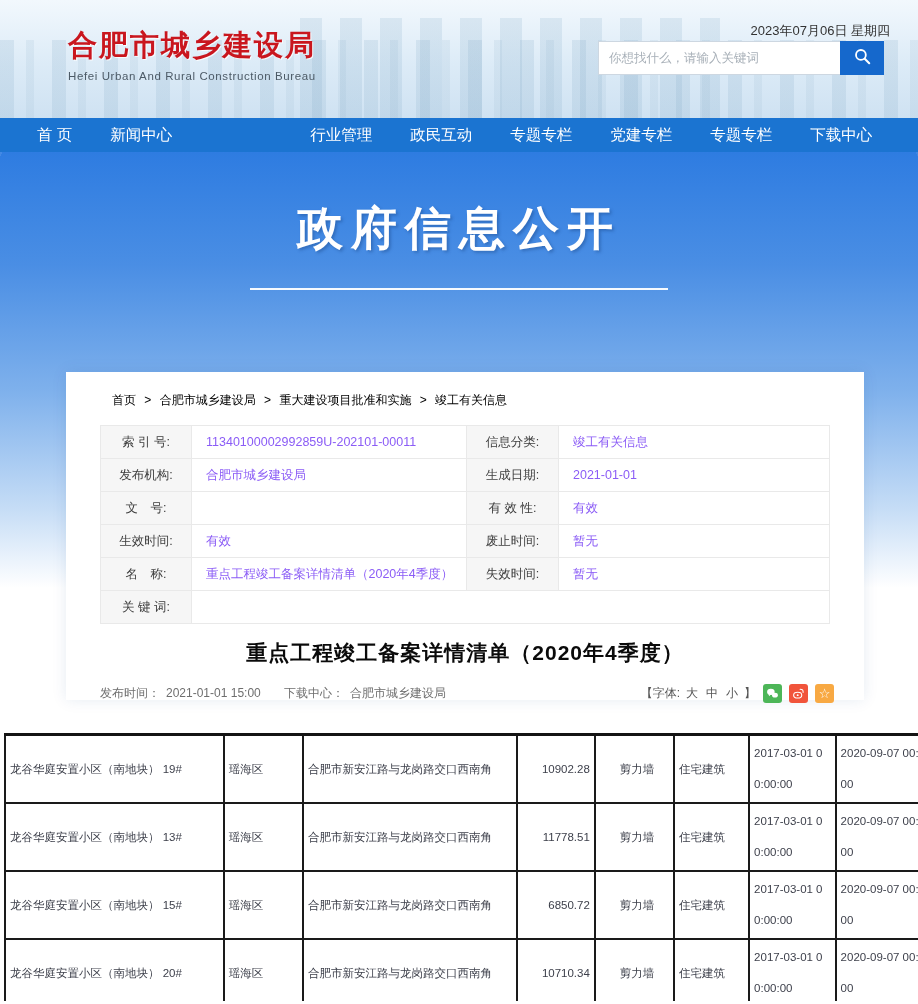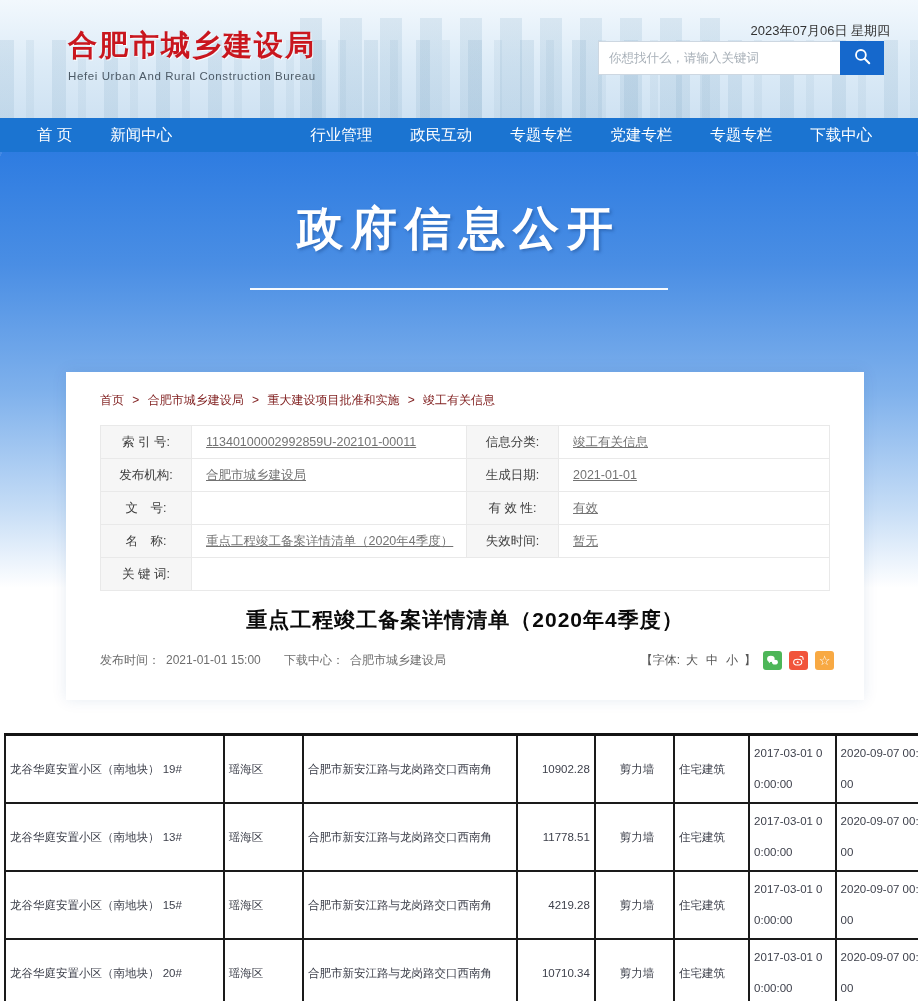--- a/index.html
+++ b/index.html
@@ -41,29 +41,29 @@
     background:linear-gradient(115deg,rgba(255,255,255,.10) 0 2px,transparent 2px 90px),
                linear-gradient(245deg,rgba(255,255,255,.08) 0 2px,transparent 2px 120px); }
   .banner-title { position:absolute; top:46px; width:100%; text-align:center; color:#fff;
     font-size:46px; font-weight:bold; letter-spacing:8px; text-shadow:2px 2px 3px rgba(20,60,120,.35); }
   .banner-underline { position:absolute; top:136px; left:calc(50% - 209px); width:418px; height:2px;
     background:rgba(255,255,255,.95); }
 
   
   .card { position:absolute; left:66px; top:372px; width:798px; height:328px; background:#fff;
     box-shadow:0 0 14px rgba(20,70,140,.10); }
-  .breadcrumb { padding:20px 34px 0 34px; font-size:12px; color:#7f1d1d; }
+  .breadcrumb { padding:20px 34px 0 46px; font-size:12px; color:#000000; }
   .breadcrumb .bc-item { cursor:pointer; }
   .breadcrumb .bc-sep { margin:0 5px; }
 
   .info-table { margin:16px 34px 0 34px; width:730px; border-collapse:collapse; table-layout:fixed; }
   .info-table td { border:1px solid #e9e9e9; height:33px; font-size:12.5px; }
   .info-table td.lbl { width:91px; background:#f6f6f6; color:#3d3d3d; font-weight:normal; text-align:center; }
   .info-table td.lbl2 { width:92px; }
-  .info-table td.val { padding-left:14px; color:#737373;text-decoration:underline; }
+  .info-table td.val { padding-left:14px; color:#8b5cf6; }
   .info-table td.v1 { width:275px; }
 
   .article-title { margin-top:15px; text-align:center; font-size:21px; font-weight:bold; color:#0a0a0a;
     letter-spacing:1px; }
   .article-meta { margin:17px 30px 0 34px; display:flex; justify-content:space-between; align-items:center;
     font-size:12px; color:#6e6e6e; }
   .meta-left span { margin-right:6px; }
   .meta-right { display:flex; align-items:center; gap:4px; color:#555; }
   .font-size-link { cursor:pointer; margin:0 2px; }
   .share-icon { width:19px; height:19px; border-radius:3px; display:inline-flex; align-items:center;
@@ -150,20 +150,26 @@
         <td class="lbl">发布机构:</td>
         <td class="val v1">合肥市城乡建设局</td>
         <td class="lbl lbl2">生成日期:</td>
         <td class="val">2021-01-01</td>
       </tr>
       <tr>
         <td class="lbl">文　号:</td>
         <td class="val v1"></td>
         <td class="lbl lbl2">有 效 性:</td>
         <td class="val">有效</td>
+      </tr>
+      <tr>
+        <td class="lbl">生效时间:</td>
+        <td class="val v1">有效</td>
+        <td class="lbl lbl2">废止时间:</td>
+        <td class="val">暂无</td>
       </tr>
       <tr>
         <td class="lbl">名　称:</td>
         <td class="val v1">重点工程竣工备案详情清单（2020年4季度）</td>
         <td class="lbl lbl2">失效时间:</td>
         <td class="val">暂无</td>
       </tr>
       <tr>
         <td class="lbl">关 键 词:</td>
         <td class="val" colspan="3"></td>
@@ -223,21 +229,21 @@
         <td class="c-area">11778.51</td>
         <td class="c-str">剪力墙</td>
         <td class="c-type">住宅建筑</td>
         <td class="c-start">2017-03-01 00:00:00</td>
         <td class="c-end">2020-09-07 00:00:00</td>
       </tr>
       <tr>
         <td class="c-name">龙谷华庭安置小区（南地块） 15#</td>
         <td class="c-dist">瑶海区</td>
         <td class="c-addr">合肥市新安江路与龙岗路交口西南角</td>
-        <td class="c-area">4219.28</td>
+        <td class="c-area">6850.72</td>
         <td class="c-str">剪力墙</td>
         <td class="c-type">住宅建筑</td>
         <td class="c-start">2017-03-01 00:00:00</td>
         <td class="c-end">2020-09-07 00:00:00</td>
       </tr>
       <tr>
         <td class="c-name">龙谷华庭安置小区（南地块） 20#</td>
         <td class="c-dist">瑶海区</td>
         <td class="c-addr">合肥市新安江路与龙岗路交口西南角</td>
         <td class="c-area">10710.34</td>

